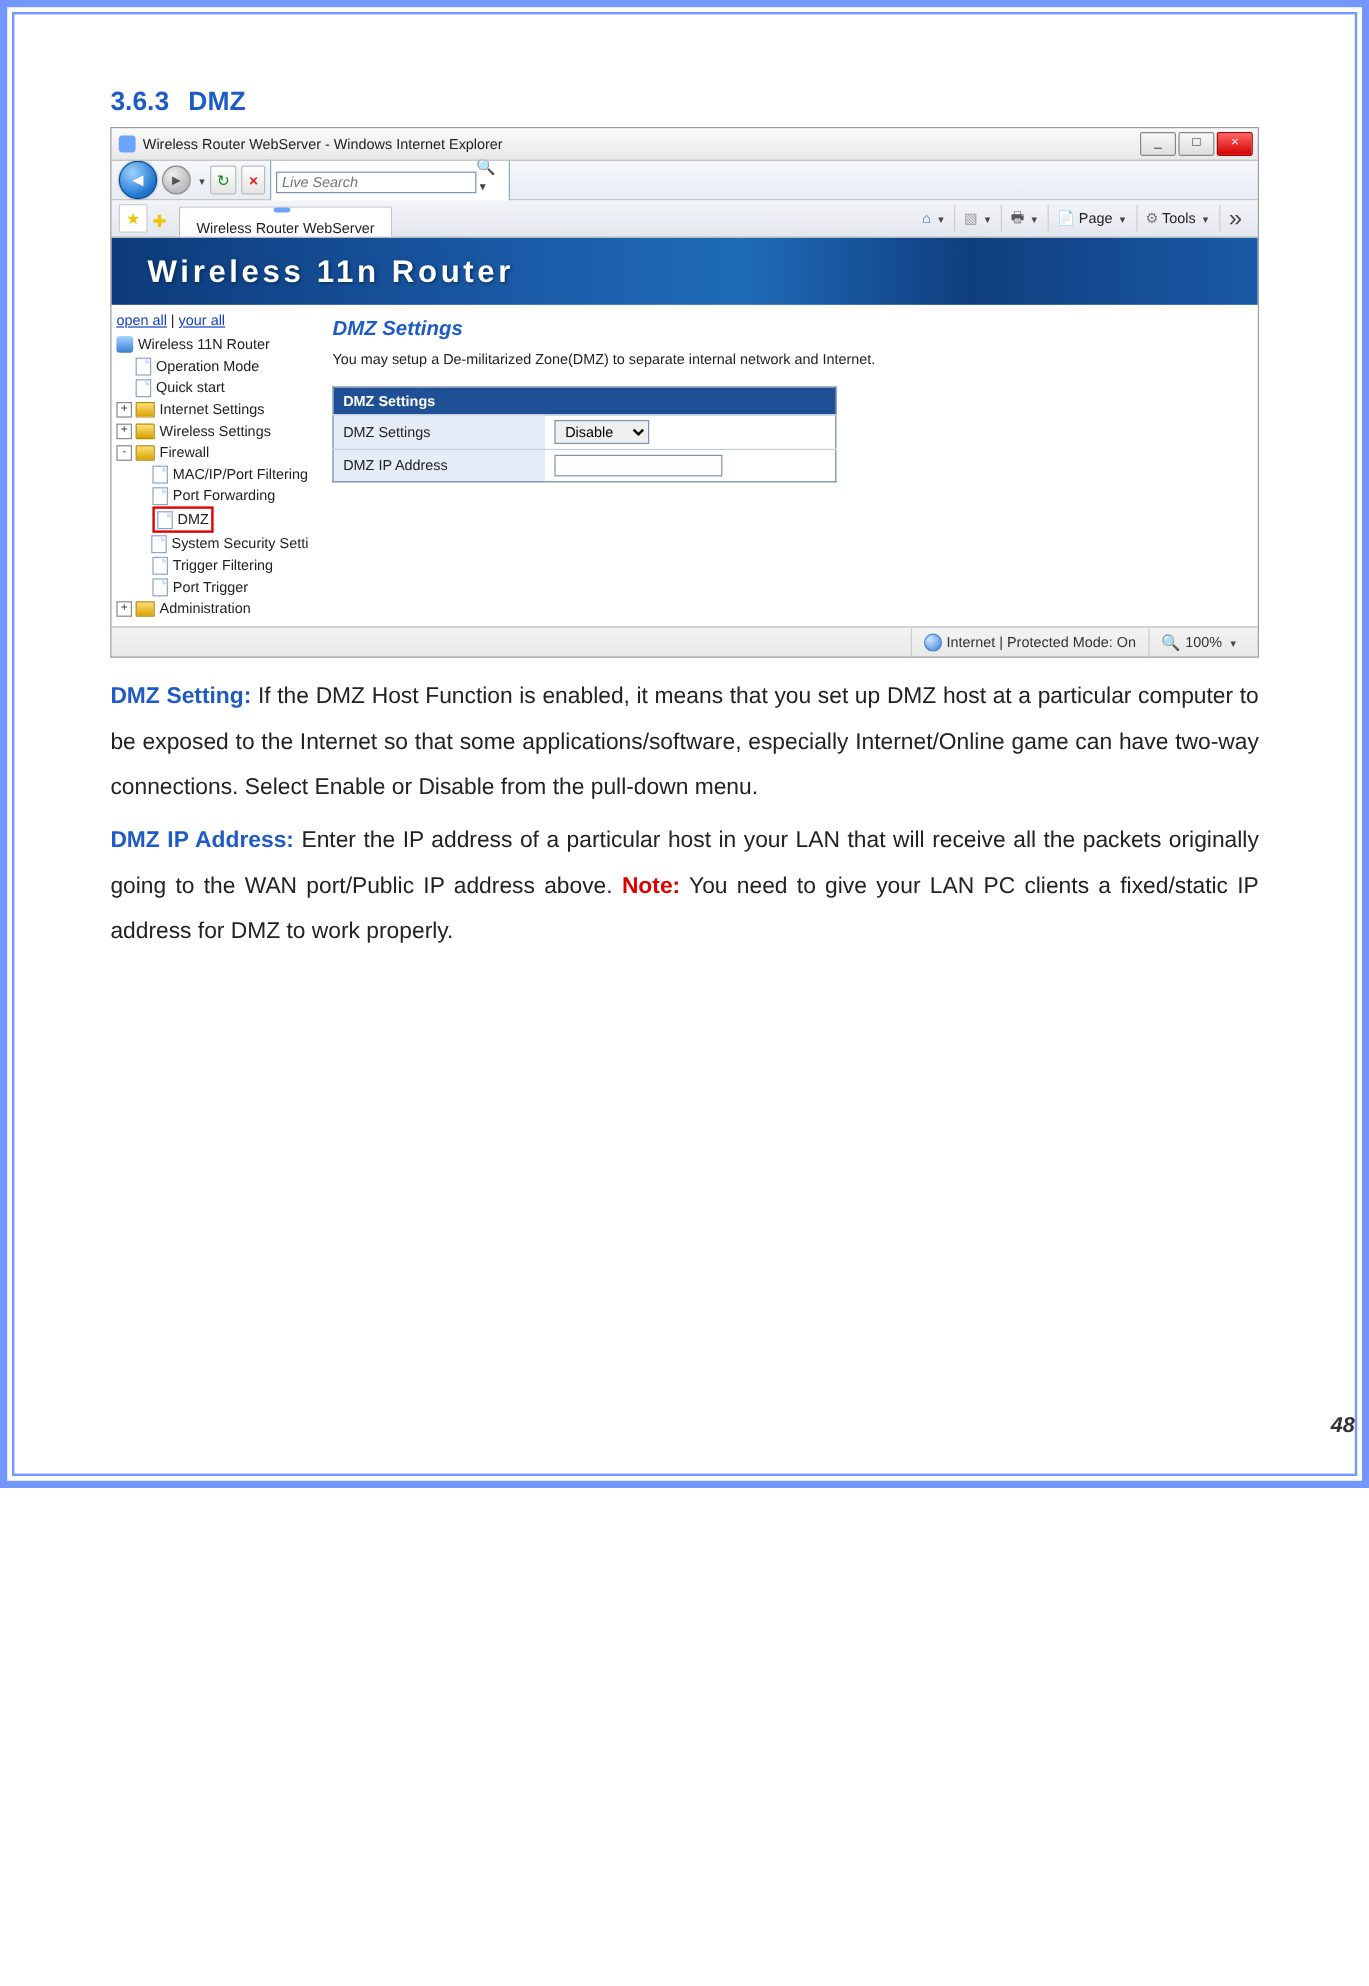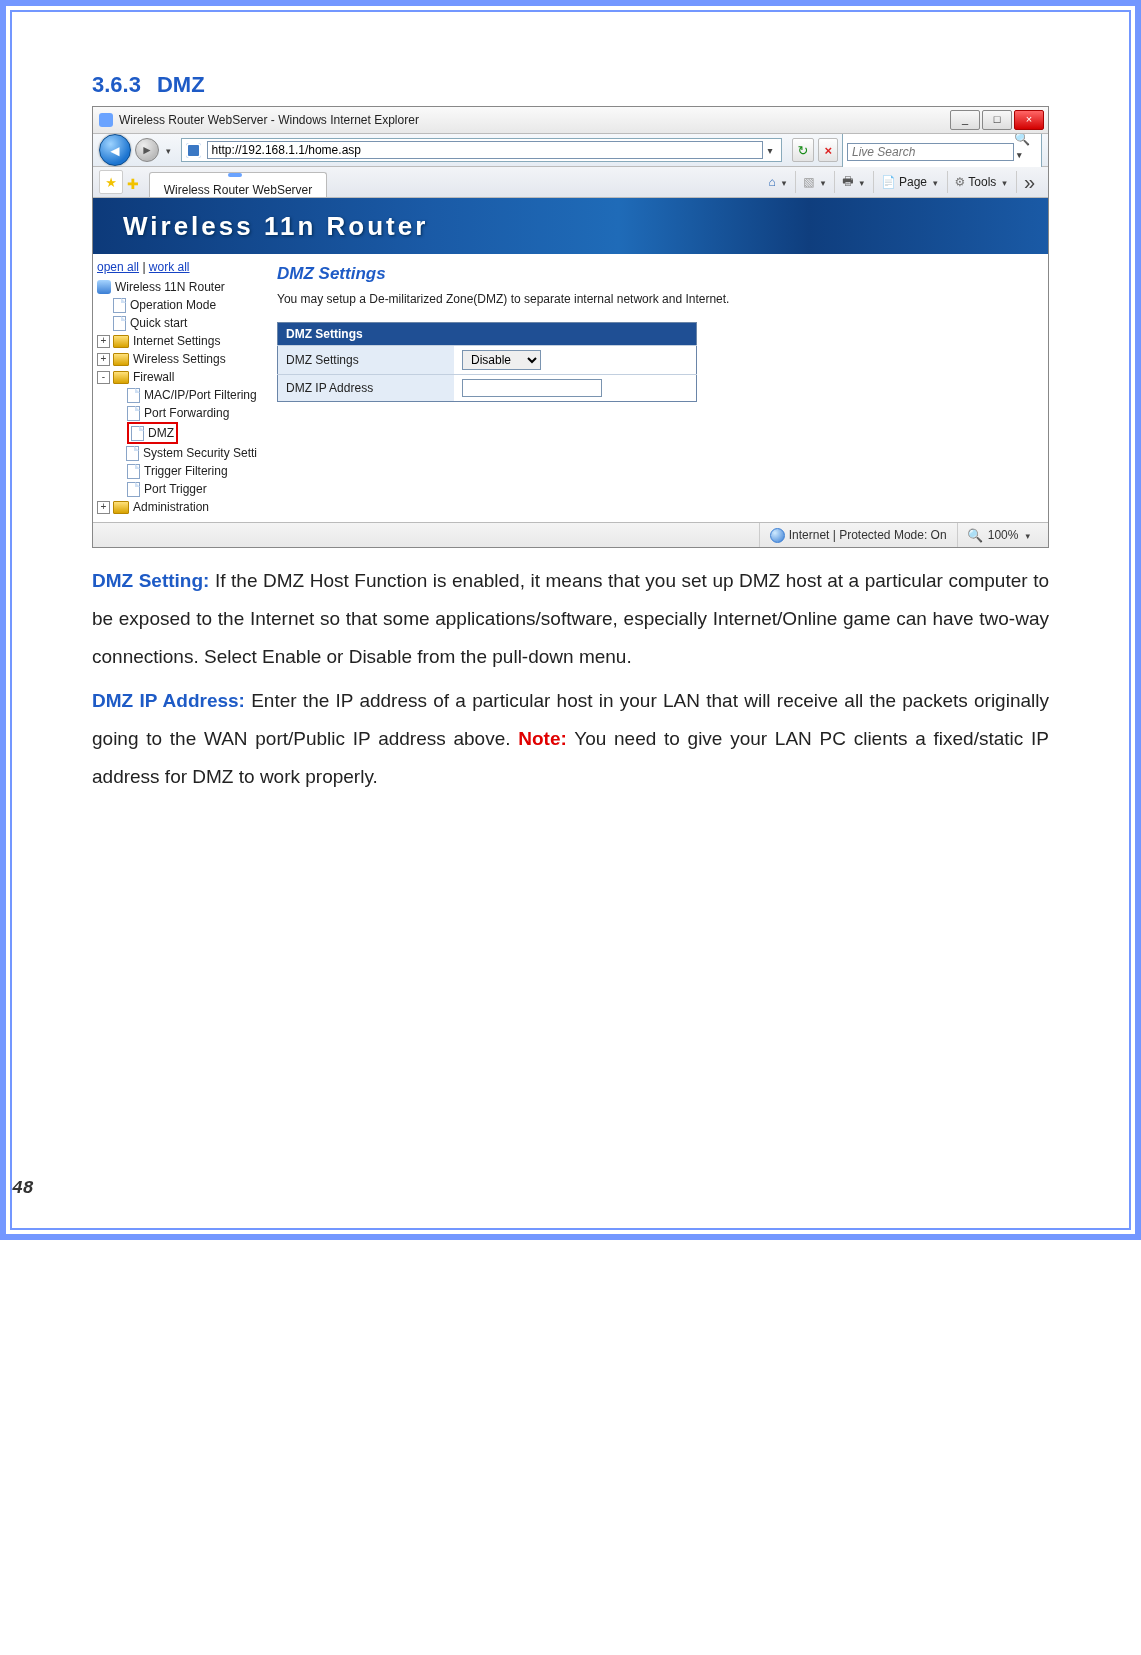--- a/index.html
+++ b/index.html
@@ -3,21 +3,21 @@
 <meta charset="utf-8">
 <style>
   html,body{margin:0;padding:0;font-family:Arial,Helvetica,sans-serif;background:#fff;}
   .outer-frame{border:6px solid #7397ff;box-sizing:border-box;width:1141px;height:1240px;margin:0 auto;background:#fff;padding:4px;}
   .inner-frame{border:2px solid #7397ff;box-sizing:border-box;width:100%;height:100%;position:relative;padding:60px 80px 0 80px;}
   .doc-heading{color:#1e5bc6;font-weight:bold;font-size:22px;margin-bottom:8px;}
   .doc-heading .num{margin-right:16px;}
   .doc-para{font-size:19px;color:#222;line-height:2.0;text-align:justify;margin:0 0 6px 0;}
   .blue-label{color:#1e5bc6;font-weight:bold;}
   .red-label{color:#e00000;font-weight:bold;}
-  .page-num{position:absolute;bottom:30px;left:0;right:0;text-align:left;font-style:italic;font-weight:bold;font-size:18px;color:#333;font-family:Liberation Mono, monospace;}
+  .page-num{position:absolute;bottom:30px;left:0;right:0;text-align:right;font-style:italic;font-weight:bold;font-size:18px;color:#333;}
   
   .ie-window{border:1px solid #888;background:#f4f4f4;font-size:12px;color:#222;margin:6px 0 14px 0;}
   .ie-titlebar{background:linear-gradient(#fafafa,#e8e8e8);border-bottom:1px solid #bbb;height:26px;display:flex;align-items:center;padding:0 6px;position:relative;}
   .ie-favicon{width:14px;height:14px;background:#6aa3ff;border-radius:3px;margin-right:6px;display:inline-block;}
   .ie-title-controls{position:absolute;right:4px;top:3px;display:flex;gap:2px;}
   .ie-btn{width:28px;height:18px;border:1px solid #888;background:linear-gradient(#f8f8f8,#dedede);border-radius:2px;font-size:11px;line-height:16px;text-align:center;}
   .ie-close{background:linear-gradient(#f66,#d20000);color:#fff;border-color:#a00;}
   .ie-navbar{background:linear-gradient(#f6f8fb,#e6ecf3);border-bottom:1px solid #bbb;height:32px;display:flex;align-items:center;padding:0 6px;gap:4px;}
   .nav-back{width:30px;height:30px;border-radius:50%;background:radial-gradient(circle at 35% 30%,#9dd3ff,#1c74d0 70%);border:1px solid #0a4a8a;display:flex;align-items:center;justify-content:center;color:#fff;font-size:15px;box-shadow:0 0 2px #888;}
   .nav-fwd{width:22px;height:22px;border-radius:50%;background:radial-gradient(circle at 35% 30%,#eee,#bbb 70%);border:1px solid #888;display:flex;align-items:center;justify-content:center;color:#555;font-size:12px;}
@@ -97,25 +97,20 @@
           <div class="ie-btn">_</div>
           <div class="ie-btn">□</div>
           <div class="ie-btn ie-close">×</div>
         </div>
       </div>
 
       <div class="ie-navbar">
         <div class="nav-back">◄</div>
         <div class="nav-fwd">►</div>
         <span class="drop-tri"></span>
-        <div class="addr-wrap">
-          <span class="eicon"></span>
-          <input type="text" value="http://192.168.1.1/home.asp" style="">
-          <span class="addr-drop">▾</span>
-        </div>
         <div class="small-btn">
             <span class="refresh-icon">↻</span>
           </div>
         <div class="small-btn">
             <span class="stop-icon">×</span>
           </div>
         <div class="search-wrap">
           <input type="text" placeholder="Live Search" style="">
           <span class="mag-icon drop-tri">🔍</span>
         </div>
@@ -156,21 +151,21 @@
             </div>
         </div>
       </div>
 
       <div class="ie-content">
         <div class="banner">Wireless  11n  Router</div>
         <div class="body-wrap">
 
           <div class="sidebar">
             <div class="panel-links">
-              <a href="#">open all</a> | <a href="#">work all</a>
+              <a href="#">open all</a> | <a href="#">your all</a>
             </div>
             <div class="tree-row">
                 <span class="router-icon"></span>
                 <span>Wireless 11N Router</span>
               </div>
             <div class="tree-row">
                 <span class="spacer" style="width:16px"></span>
                 <span class="docicon"></span>
                 <span>Operation Mode</span>
               </div>

